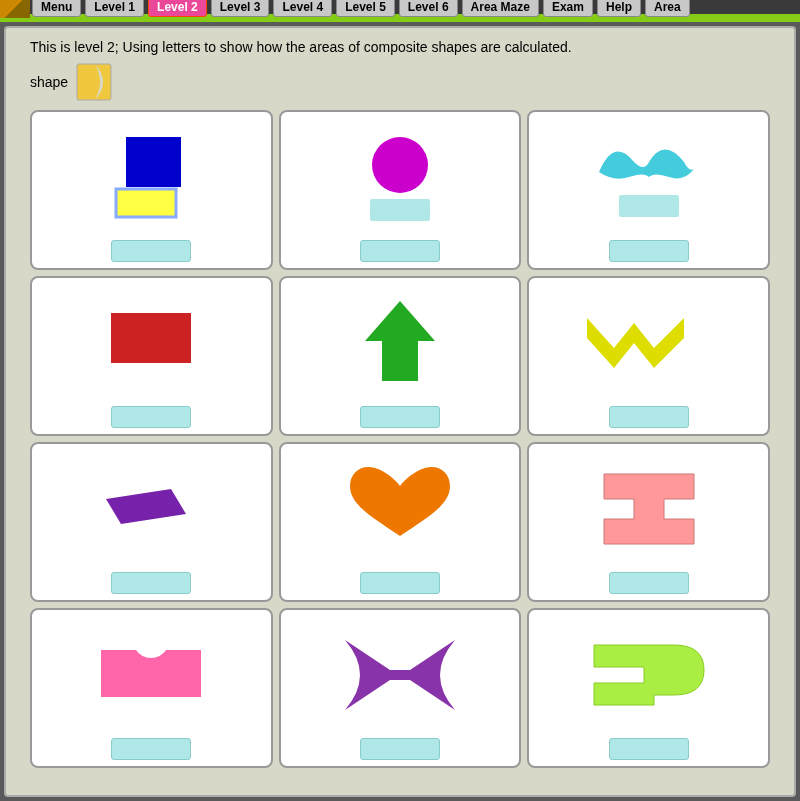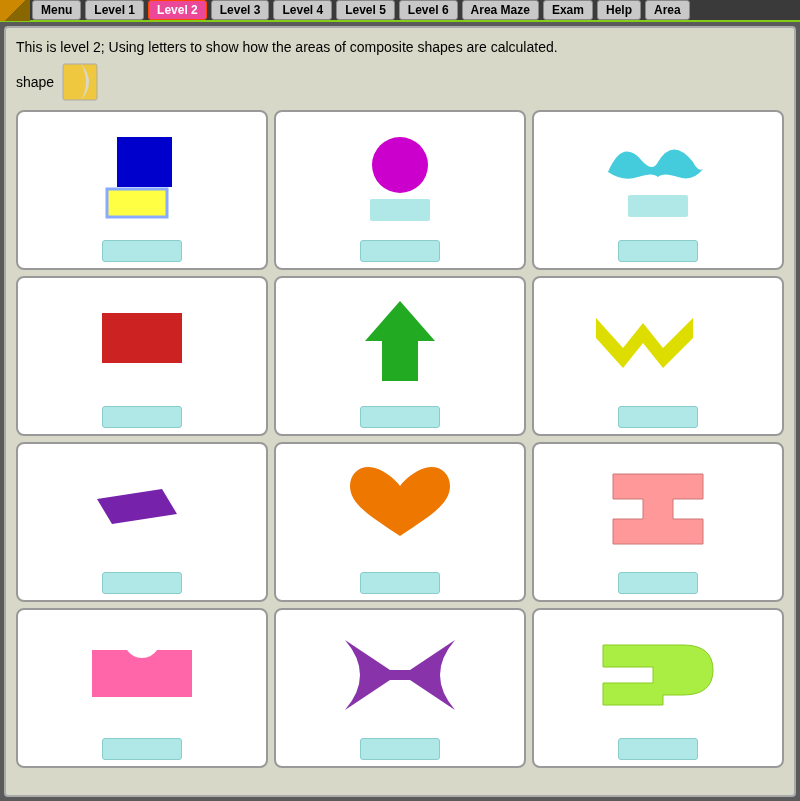--- a/index.html
+++ b/index.html
@@ -10,21 +10,21 @@
       font-family: Arial, sans-serif;
       overflow: hidden;
     }
 
     
     #nav-bar {
       display: flex;
       align-items: center;
       background: #3a3a3a;
       height: 22px;
-      border-bottom: 2px solid #84cc16;
+      border-bottom: 8px solid #84cc16;
     }
     .nav-btn {
       padding: 2px 8px;
       font-size: 12px;
       font-weight: bold;
       border: 1px solid #888;
       border-radius: 3px;
       margin: 1px 2px;
       cursor: pointer;
       background: #c8c8c8;
@@ -39,21 +39,21 @@
       width: 30px;
       height: 22px;
       background: linear-gradient(135deg, #cc8800 50%, #886600 50%);
       flex-shrink: 0;
     }
 
     
     #main {
       background: #d8d8c8;
       margin: 4px;
-      padding: 8px 10px;
+      padding: 8px 24px;
       height: calc(801px - 22px - 8px);
       border: 2px solid #aaa;
       border-radius: 4px;
     }
 
     #instructions {
       font-size: 14px;
       color: #000;
       line-height: 1.6;
       margin-bottom: 8px;

